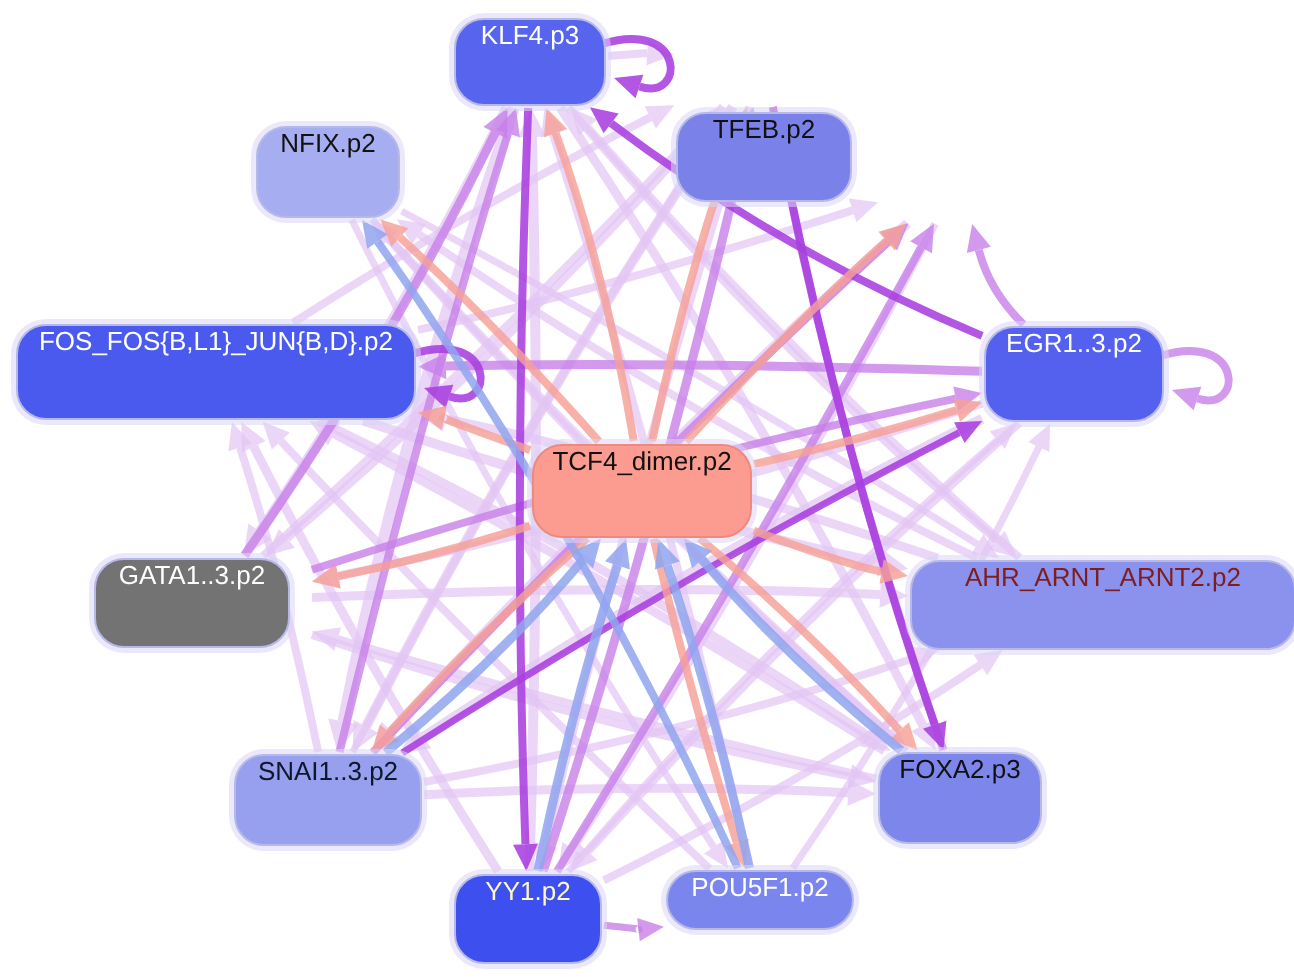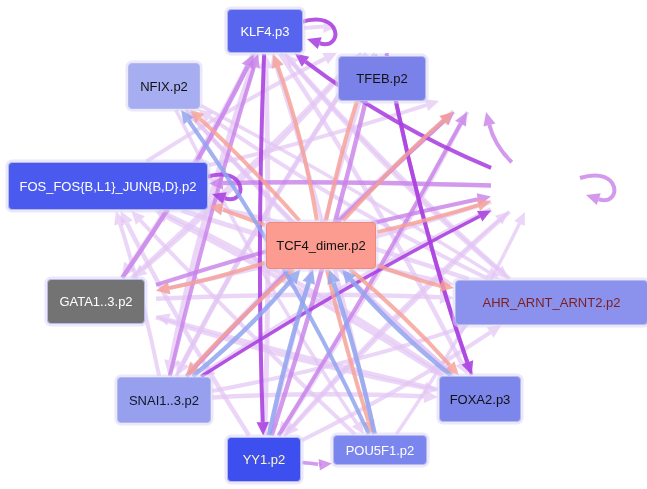--- a/index.html
+++ b/index.html
@@ -1,21 +1,21 @@
 <!DOCTYPE html>
 <html><head>
 <meta charset="utf-8">
 <style>
   html,body{margin:0;padding:0;background:#fff;}
   body{font-family:"Liberation Sans", sans-serif;}
   .canvas{position:relative;width:647px;height:489px;overflow:hidden;background:#fff;}
   svg.edge-layer{position:absolute;left:0;top:0;z-index:1;}
   .node{
-    position:absolute;z-index:2;display:flex;align-items:center;justify-content:center;
-    border-radius:4px;font-size:13px;box-sizing:border-box;white-space:nowrap;
+    position:absolute;z-index:2;display:flex;align-items:flex-start;justify-content:center;
+    border-radius:15px;font-size:13px;box-sizing:border-box;white-space:nowrap;
     border:1.5px solid #b6b9e8;box-shadow:0 0 0 2.5px rgba(216,213,246,.55);
     cursor:pointer;
   }
   .node span{pointer-events:none;}
 </style>
 </head>
 <body>
 
 <div class="canvas">
   <svg class="edge-layer" width="647" height="489" viewBox="0 0 647 489">
@@ -173,20 +173,23 @@
     </div>
   <div class="node" style="left: 338px; top: 7.5px; width: 88px; height: 45px; background: rgb(122, 130, 234); color: rgb(17, 17, 17); border-color: rgb(182, 185, 232); margin-top: 48px;">
       <span>TFEB.p2</span>
     </div>
   <div class="node" style="left: 128px; top: 63px; width: 72px; height: 46px; background: rgb(166, 174, 241); color: rgb(17, 17, 17); border-color: rgb(182, 185, 232);">
       <span>NFIX.p2</span>
     </div>
   <div class="node" style="left: 8px; top: 162px; width: 200px; height: 48px; background: rgb(74, 90, 239); color: rgb(255, 255, 255); border-color: rgb(182, 185, 232);">
       <span>FOS_FOS{B,L1}_JUN{B,D}.p2</span>
     </div>
+  <div class="node" style="left: 492px; top: 163px; width: 90px; height: 48px; background: rgb(84, 96, 238); color: rgb(255, 255, 255); border-color: rgb(182, 185, 232);">
+      <span>EGR1..3.p2</span>
+    </div>
   <div class="node" style="left: 266px; top: 221.5px; width: 110px; height: 47px; background: rgb(252, 155, 144); color: rgb(17, 17, 17); border-color: rgb(240, 137, 125);">
       <span>TCF4_dimer.p2</span>
     </div>
   <div class="node" style="left: 47px; top: 278.5px; width: 98px; height: 45px; background: #737373; color: rgb(255, 255, 255); border-color: rgb(182, 185, 232);">
       <span>GATA1..3.p2</span>
     </div>
   <div class="node" style="left: 455px; top: 279.5px; width: 193px; height: 45px; background: rgb(138, 146, 238); color: #7f1d1d; border-color: rgb(182, 185, 232);">
       <span>AHR_ARNT_ARNT2.p2</span>
     </div>
   <div class="node" style="left: 117px; top: 377px; width: 94px; height: 46px; background: rgb(150, 160, 239); color: #0f172a; border-color: rgb(182, 185, 232);">

